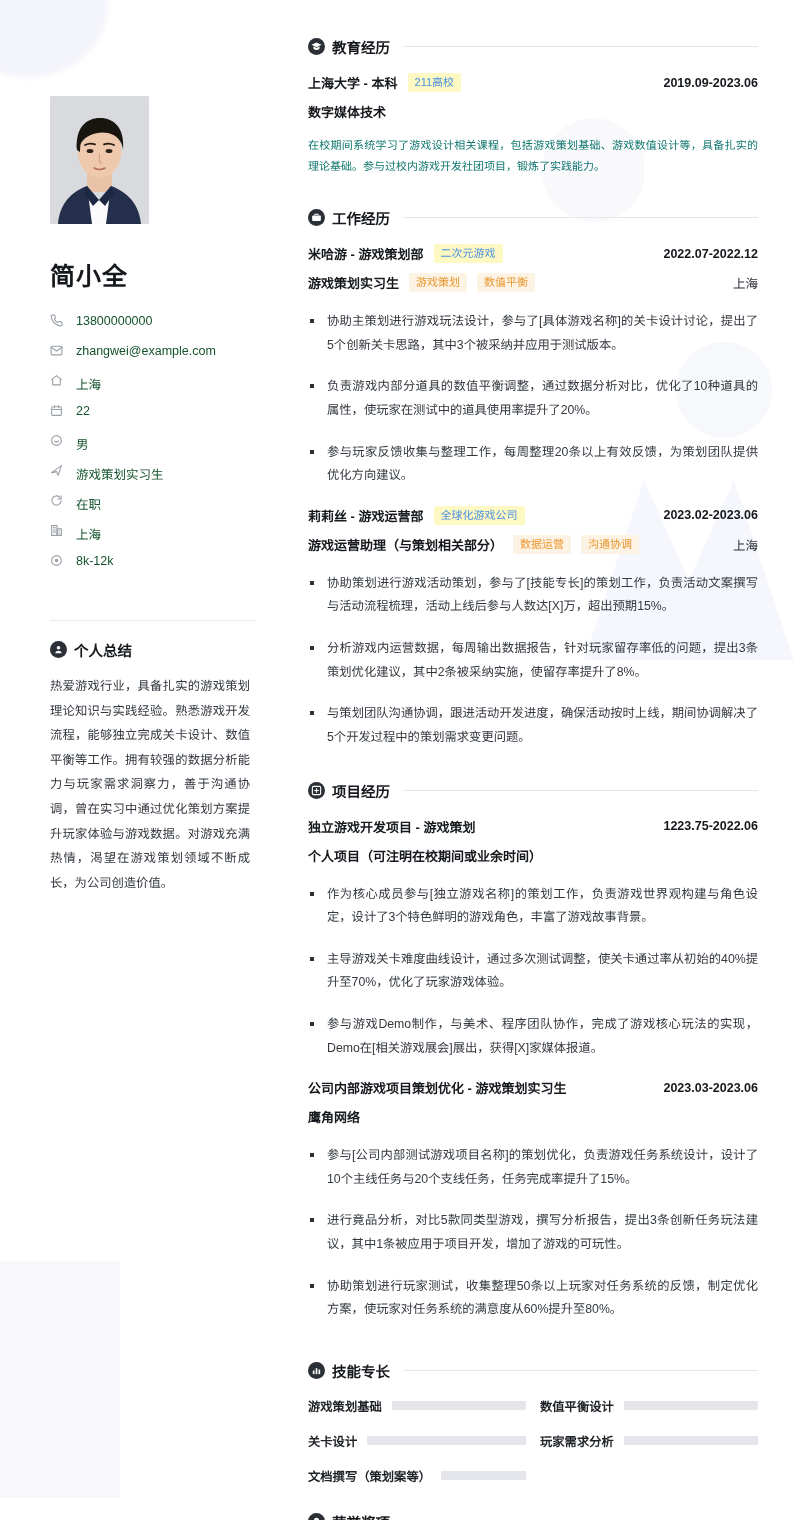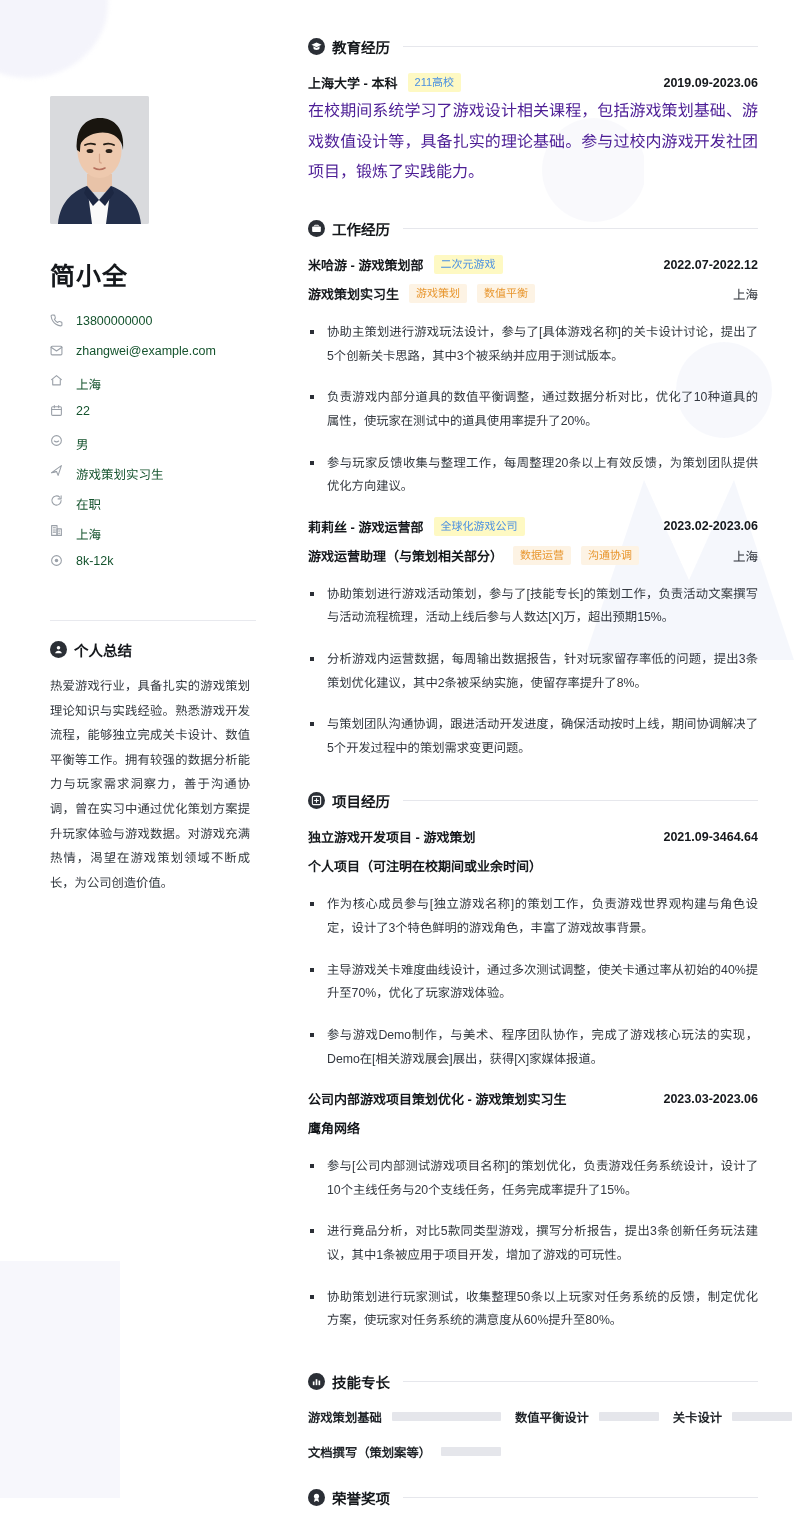--- a/index.html
+++ b/index.html
@@ -226,24 +226,24 @@
   .tag-orange { color: #e8962e; background: #fdf3e4; }
 
   .entry-plain {
     font-size: 13px;
     font-weight: 700;
     color: #15181c;
     margin-top: 10px;
   }
 
   .desc {
-    margin-top: 4px;
-    font-size: 16px;
+    margin-top: 14px;
+    font-size: 11px;
     line-height: 1.92;
-    color: #4c1d95;
+    color: #0f766e;
     text-align: justify;
   }
 
   .bullets { margin-top: 8px; list-style: none; }
   .bullets li {
     position: relative;
     padding-left: 19px;
     margin-bottom: 7px;
     font-size: 12.3px;
     line-height: 1.92;
@@ -255,21 +255,21 @@
     content: "";
     position: absolute;
     left: 2px; top: 9px;
     width: 4px; height: 4px;
     background: #2b2f36;
   }
 
   
   .skill-grid {
     display: grid;
-    grid-template-columns: 1fr 1fr 1fr 1fr;
+    grid-template-columns: 1fr 1fr;
     column-gap: 14px;
     row-gap: 17px;
     margin-bottom: 26px;
   }
   .skill {
     display: flex;
     align-items: center;
     gap: 10px;
   }
   .skill-name {
@@ -493,20 +493,21 @@
       </div>
 
       <div class="entry">
         <div class="entry-row">
           <div class="entry-left">
             <span class="entry-title">上海大学 - 本科</span>
             <span class="tag tag-blue">211高校</span>
           </div>
           <span class="entry-date">2019.09-2023.06</span>
         </div>
+        <div class="entry-plain">数字媒体技术</div>
         <p class="desc">在校期间系统学习了游戏设计相关课程，包括游戏策划基础、游戏数值设计等，具备扎实的理论基础。参与过校内游戏开发社团项目，锻炼了实践能力。</p>
       </div>
     </section>
 
     <div class="gap-sm"></div>
 
     <section class="section">
       <div class="sec-header">
         <span class="dot-icon">
           <svg width="11" height="11" viewBox="0 0 24 24" fill="#ffffff">
@@ -575,21 +576,21 @@
               <path d="M12 7v10M7 12h10"></path>
             </svg>
         </span>
         <span class="sec-title">项目经历</span>
         <span class="sec-rule"></span>
       </div>
 
       <div class="entry">
         <div class="entry-row">
           <span class="entry-title">独立游戏开发项目 - 游戏策划</span>
-          <span class="entry-date">2021.09-3464.64</span>
+          <span class="entry-date">1223.75-2022.06</span>
         </div>
         <div class="entry-plain">个人项目（可注明在校期间或业余时间）</div>
         <ul class="bullets">
           <li>作为核心成员参与[独立游戏名称]的策划工作，负责游戏世界观构建与角色设定，设计了3个特色鲜明的游戏角色，丰富了游戏故事背景。</li>
           <li>主导游戏关卡难度曲线设计，通过多次测试调整，使关卡通过率从初始的40%提升至70%，优化了玩家游戏体验。</li>
           <li>参与游戏Demo制作，与美术、程序团队协作，完成了游戏核心玩法的实现，Demo在[相关游戏展会]展出，获得[X]家媒体报道。</li>
         </ul>
       </div>
 
       <div class="entry">

